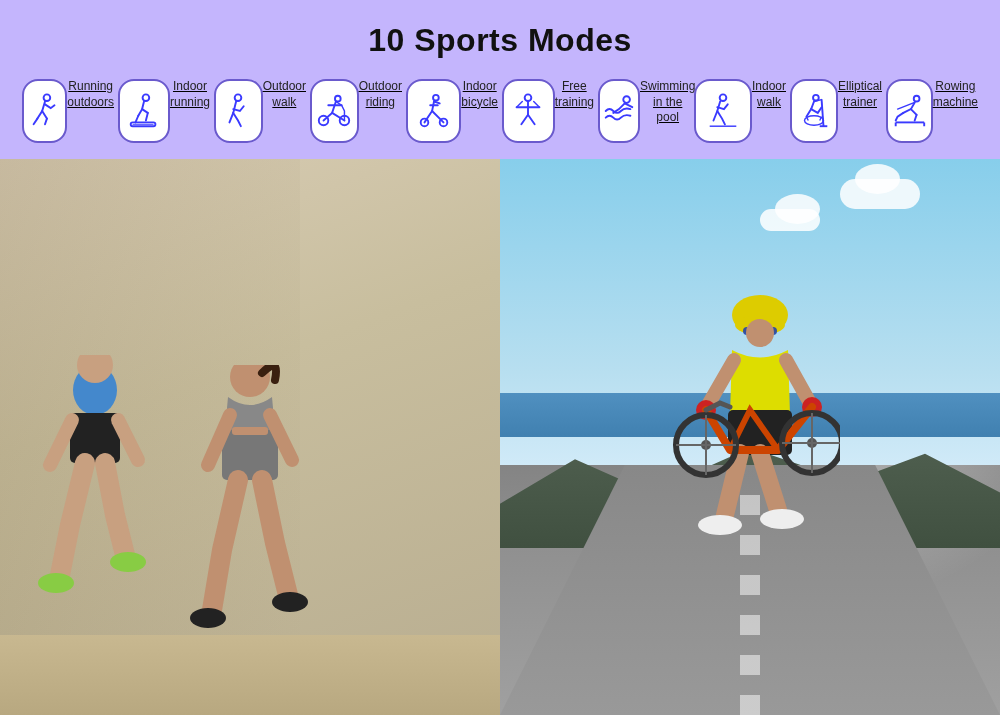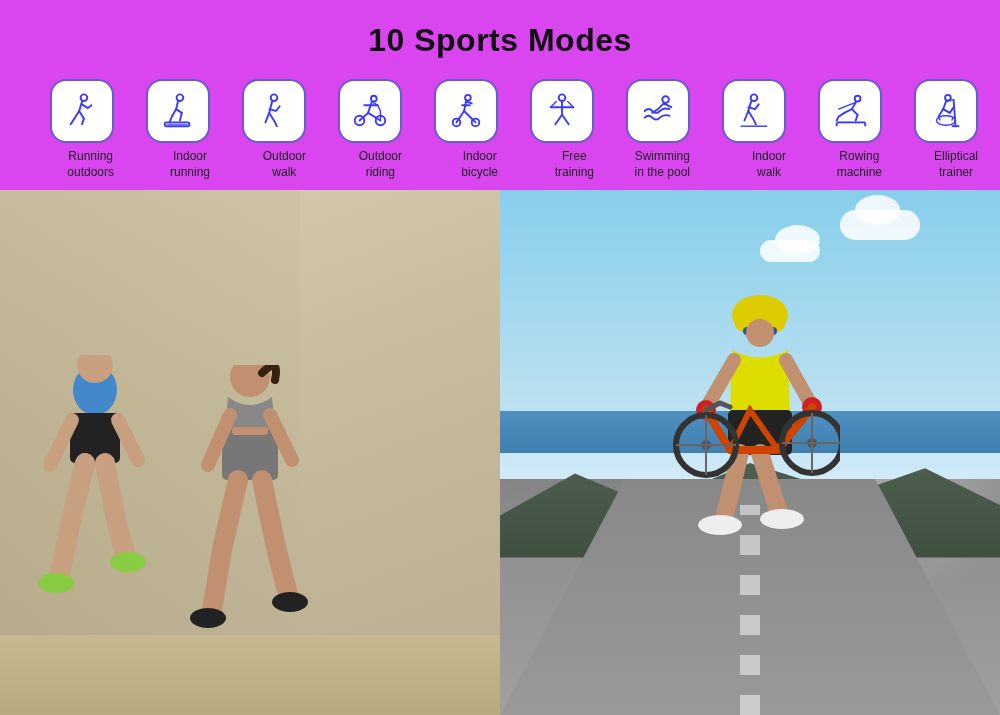--- a/index.html
+++ b/index.html
@@ -10,21 +10,21 @@
       font-family: Arial, sans-serif;
       overflow: hidden;
     }
 
     .page-wrapper {
       width: 1000px;
       height: 715px;
       display: flex;
       flex-direction: column;
       align-items: center;
-      background: #d946ef;
+      background: #c4b5fd;
     }
 
     .title-section {
       padding: 22px 0 14px 0;
       text-align: center;
     }
 
     .main-title {
       font-size: 32px;
       font-weight: 900;
@@ -37,23 +37,24 @@
       flex-direction: row;
       align-items: flex-start;
       justify-content: center;
       gap: 4px;
       padding: 6px 10px 10px 10px;
       width: 100%;
     }
 
     .sport-item {
       display: flex;
-      flex-direction: column;
-      align-items: flex-end;
+      flex-direction: row;
+      align-items: flex-start;
       width: 92px;
+      text-decoration: underline;
     }
 
     .icon-box {
       width: 64px;
       height: 64px;
       border: 2px solid #6a5acd;
       border-radius: 16px;
       display: flex;
       align-items: center;
       justify-content: center;
@@ -293,56 +294,56 @@
 
           <line x1="6" y1="36" x2="34" y2="36" stroke="#3a3aff" stroke-width="1.5"></line>
         </svg>
       </div>
       <span class="sport-label">Indoor<br>walk</span>
     </div>
 
     <div class="sport-item">
       <div class="icon-box">
         <svg viewBox="0 0 40 40">
+          <circle cx="22" cy="6" r="3" fill="none" stroke="#3a3aff" stroke-width="2"></circle>
+
+          <path d="M20 10 L17 18" stroke="#3a3aff" stroke-width="2" fill="none" stroke-linecap="round"></path>
+          <path d="M17 18 L12 26" stroke="#3a3aff" stroke-width="2" fill="none" stroke-linecap="round"></path>
+          <path d="M17 18 L24 22 L28 16" stroke="#3a3aff" stroke-width="2" fill="none" stroke-linecap="round"></path>
+          <path d="M20 10 L28 8" stroke="#3a3aff" stroke-width="1.5" fill="none" stroke-linecap="round"></path>
+
+          <ellipse cx="20" cy="30" rx="10" ry="5" fill="none" stroke="#3a3aff" stroke-width="1.5"></ellipse>
+          <path d="M12 26 L14 30 M28 26 L26 30" stroke="#3a3aff" stroke-width="1.5" fill="none"></path>
+
+          <line x1="28" y1="8" x2="30" y2="36" stroke="#3a3aff" stroke-width="2"></line>
+          <line x1="26" y1="36" x2="34" y2="36" stroke="#3a3aff" stroke-width="2"></line>
+        </svg>
+      </div>
+      <span class="sport-label">Elliptical<br>trainer</span>
+    </div>
+
+    <div class="sport-item">
+      <div class="icon-box">
+        <svg viewBox="0 0 40 40">
           <circle cx="28" cy="7" r="3" fill="none" stroke="#3a3aff" stroke-width="2"></circle>
 
           <path d="M26 11 L22 18 L14 22" stroke="#3a3aff" stroke-width="2" fill="none" stroke-linecap="round"></path>
           <path d="M22 18 L28 24" stroke="#3a3aff" stroke-width="2" fill="none" stroke-linecap="round"></path>
           <path d="M14 22 L8 26 L6 30" stroke="#3a3aff" stroke-width="2" fill="none" stroke-linecap="round"></path>
           <path d="M28 24 L26 30" stroke="#3a3aff" stroke-width="2" fill="none" stroke-linecap="round"></path>
 
           <line x1="6" y1="32" x2="36" y2="32" stroke="#3a3aff" stroke-width="2"></line>
           <path d="M6 32 L6 36 M36 32 L36 36" stroke="#3a3aff" stroke-width="2"></path>
 
           <path d="M26 11 L8 18" stroke="#3a3aff" stroke-width="1.5" fill="none" stroke-linecap="round"></path>
         </svg>
       </div>
       <span class="sport-label">Rowing<br>machine</span>
     </div>
 
-    <div class="sport-item">
-      <div class="icon-box">
-        <svg viewBox="0 0 40 40">
-          <circle cx="22" cy="6" r="3" fill="none" stroke="#3a3aff" stroke-width="2"></circle>
-
-          <path d="M20 10 L17 18" stroke="#3a3aff" stroke-width="2" fill="none" stroke-linecap="round"></path>
-          <path d="M17 18 L12 26" stroke="#3a3aff" stroke-width="2" fill="none" stroke-linecap="round"></path>
-          <path d="M17 18 L24 22 L28 16" stroke="#3a3aff" stroke-width="2" fill="none" stroke-linecap="round"></path>
-          <path d="M20 10 L28 8" stroke="#3a3aff" stroke-width="1.5" fill="none" stroke-linecap="round"></path>
-
-          <ellipse cx="20" cy="30" rx="10" ry="5" fill="none" stroke="#3a3aff" stroke-width="1.5"></ellipse>
-          <path d="M12 26 L14 30 M28 26 L26 30" stroke="#3a3aff" stroke-width="1.5" fill="none"></path>
-
-          <line x1="28" y1="8" x2="30" y2="36" stroke="#3a3aff" stroke-width="2"></line>
-          <line x1="26" y1="36" x2="34" y2="36" stroke="#3a3aff" stroke-width="2"></line>
-        </svg>
-      </div>
-      <span class="sport-label">Elliptical<br>trainer</span>
-    </div>
-
   </div>
 
   <div class="images-section">
 
     <div class="photo-panel photo-panel-left">
       <div class="runners-scene">
 
         <div style="position:absolute;top:0;left:0;right:0;bottom:0;background:linear-gradient(160deg,#d8ccb4 0%,#c8be9e 40%,#b8ad90 100%);"></div>
 
         <div style="position:absolute;bottom:0;left:0;right:0;height:70px;background:linear-gradient(0deg,#c0b090 0%,#cfc0a0 100%);border-top:2px solid #b8a888;"></div>

